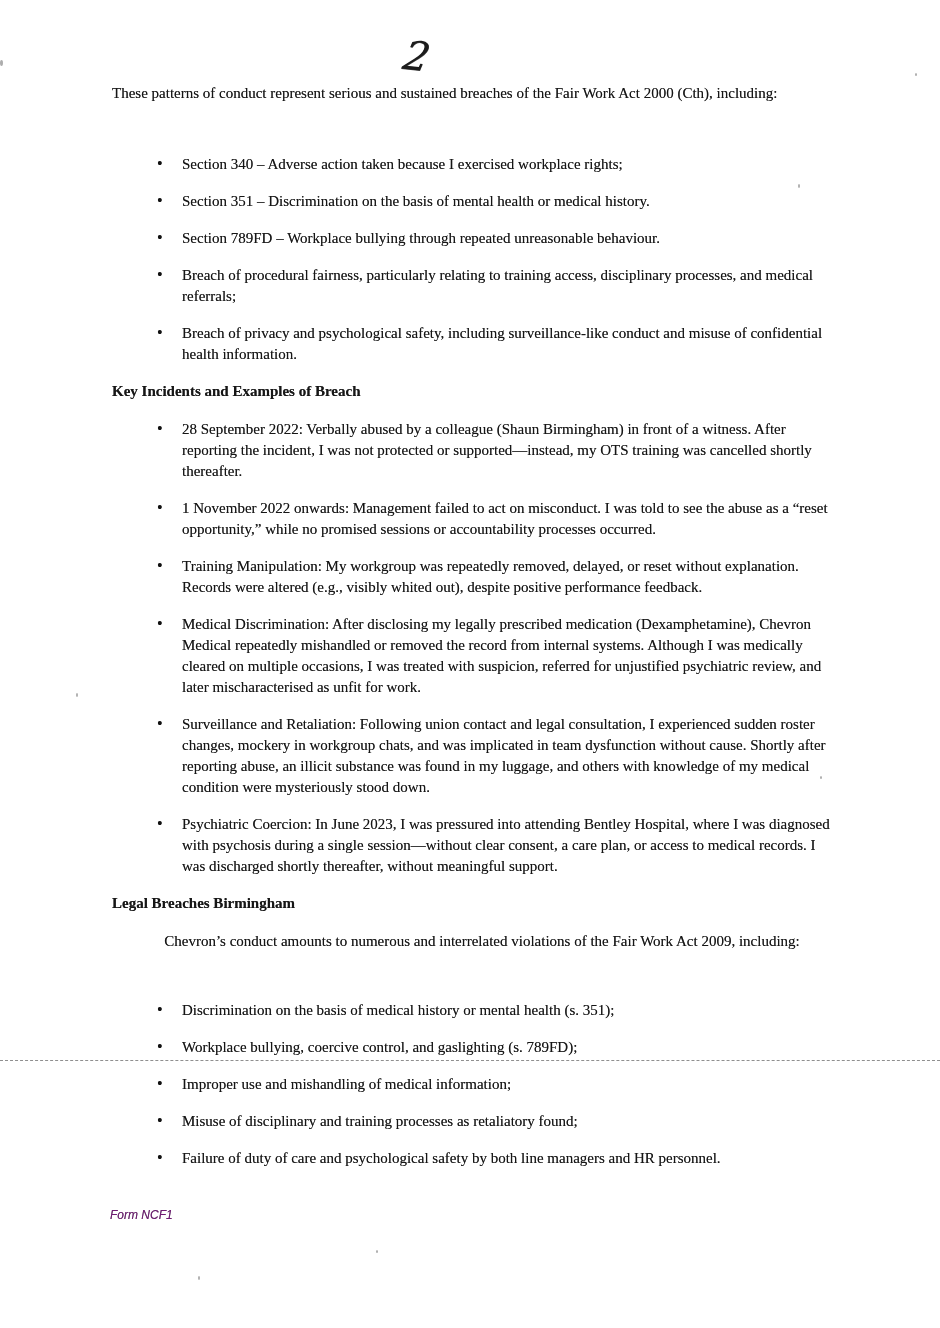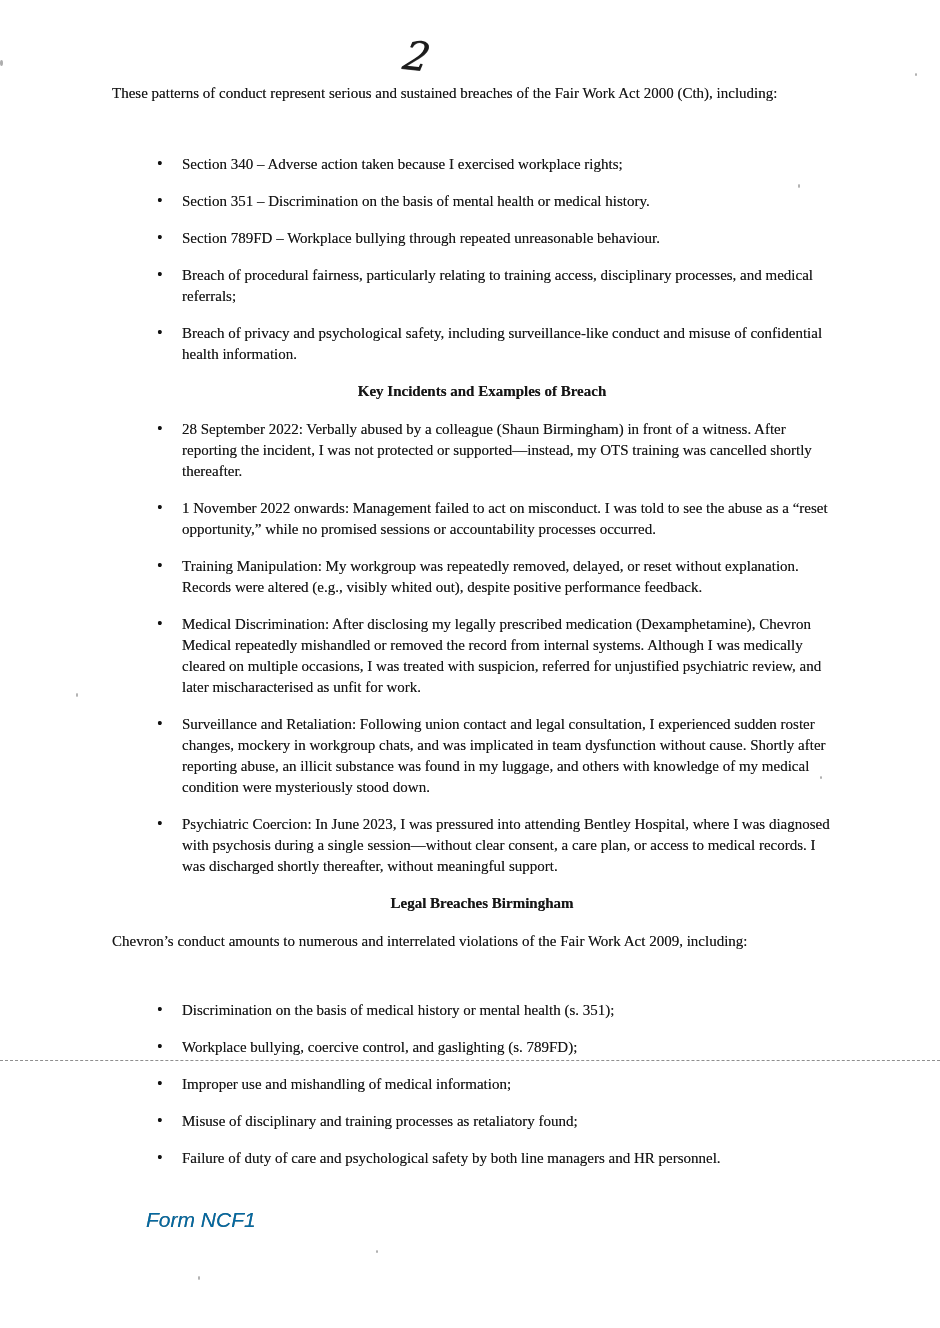--- a/index.html
+++ b/index.html
@@ -52,41 +52,39 @@
     left: 33px;
     top: -1px;
     font-size: 16px;
     color: #111;
   }
   h2.doc-heading {
     font-size: 15px;
     line-height: 21px;
     font-weight: bold;
     margin: 0 0 17px 0;
-    text-align: center;
   }
-  .legal-intro { margin-bottom: 48px; }
+  .legal-intro { margin-bottom: 48px; text-align: center; }
   .dashed-divider {
     position: absolute;
     left: 0;
     top: 1060px;
     width: 940px;
     border-top: 1.5px dashed #6a6a6a;
     opacity: 0.75;
   }
   .footer-form {
     position: absolute;
     left: 110px;
     top: 1208px;
     font-family: "Liberation Sans", sans-serif;
     font-style: italic;
     font-weight: 500;
-    font-size: 21px;
-    color: #0369a1;
-    margin-left: 36px;
+    font-size: 12px;
+    color: #701a75;
   }
   .speck {
     position: absolute;
     background: #777;
     border-radius: 50%;
     opacity: 0.6;
   }
 </style>
 </head>
 <body>

